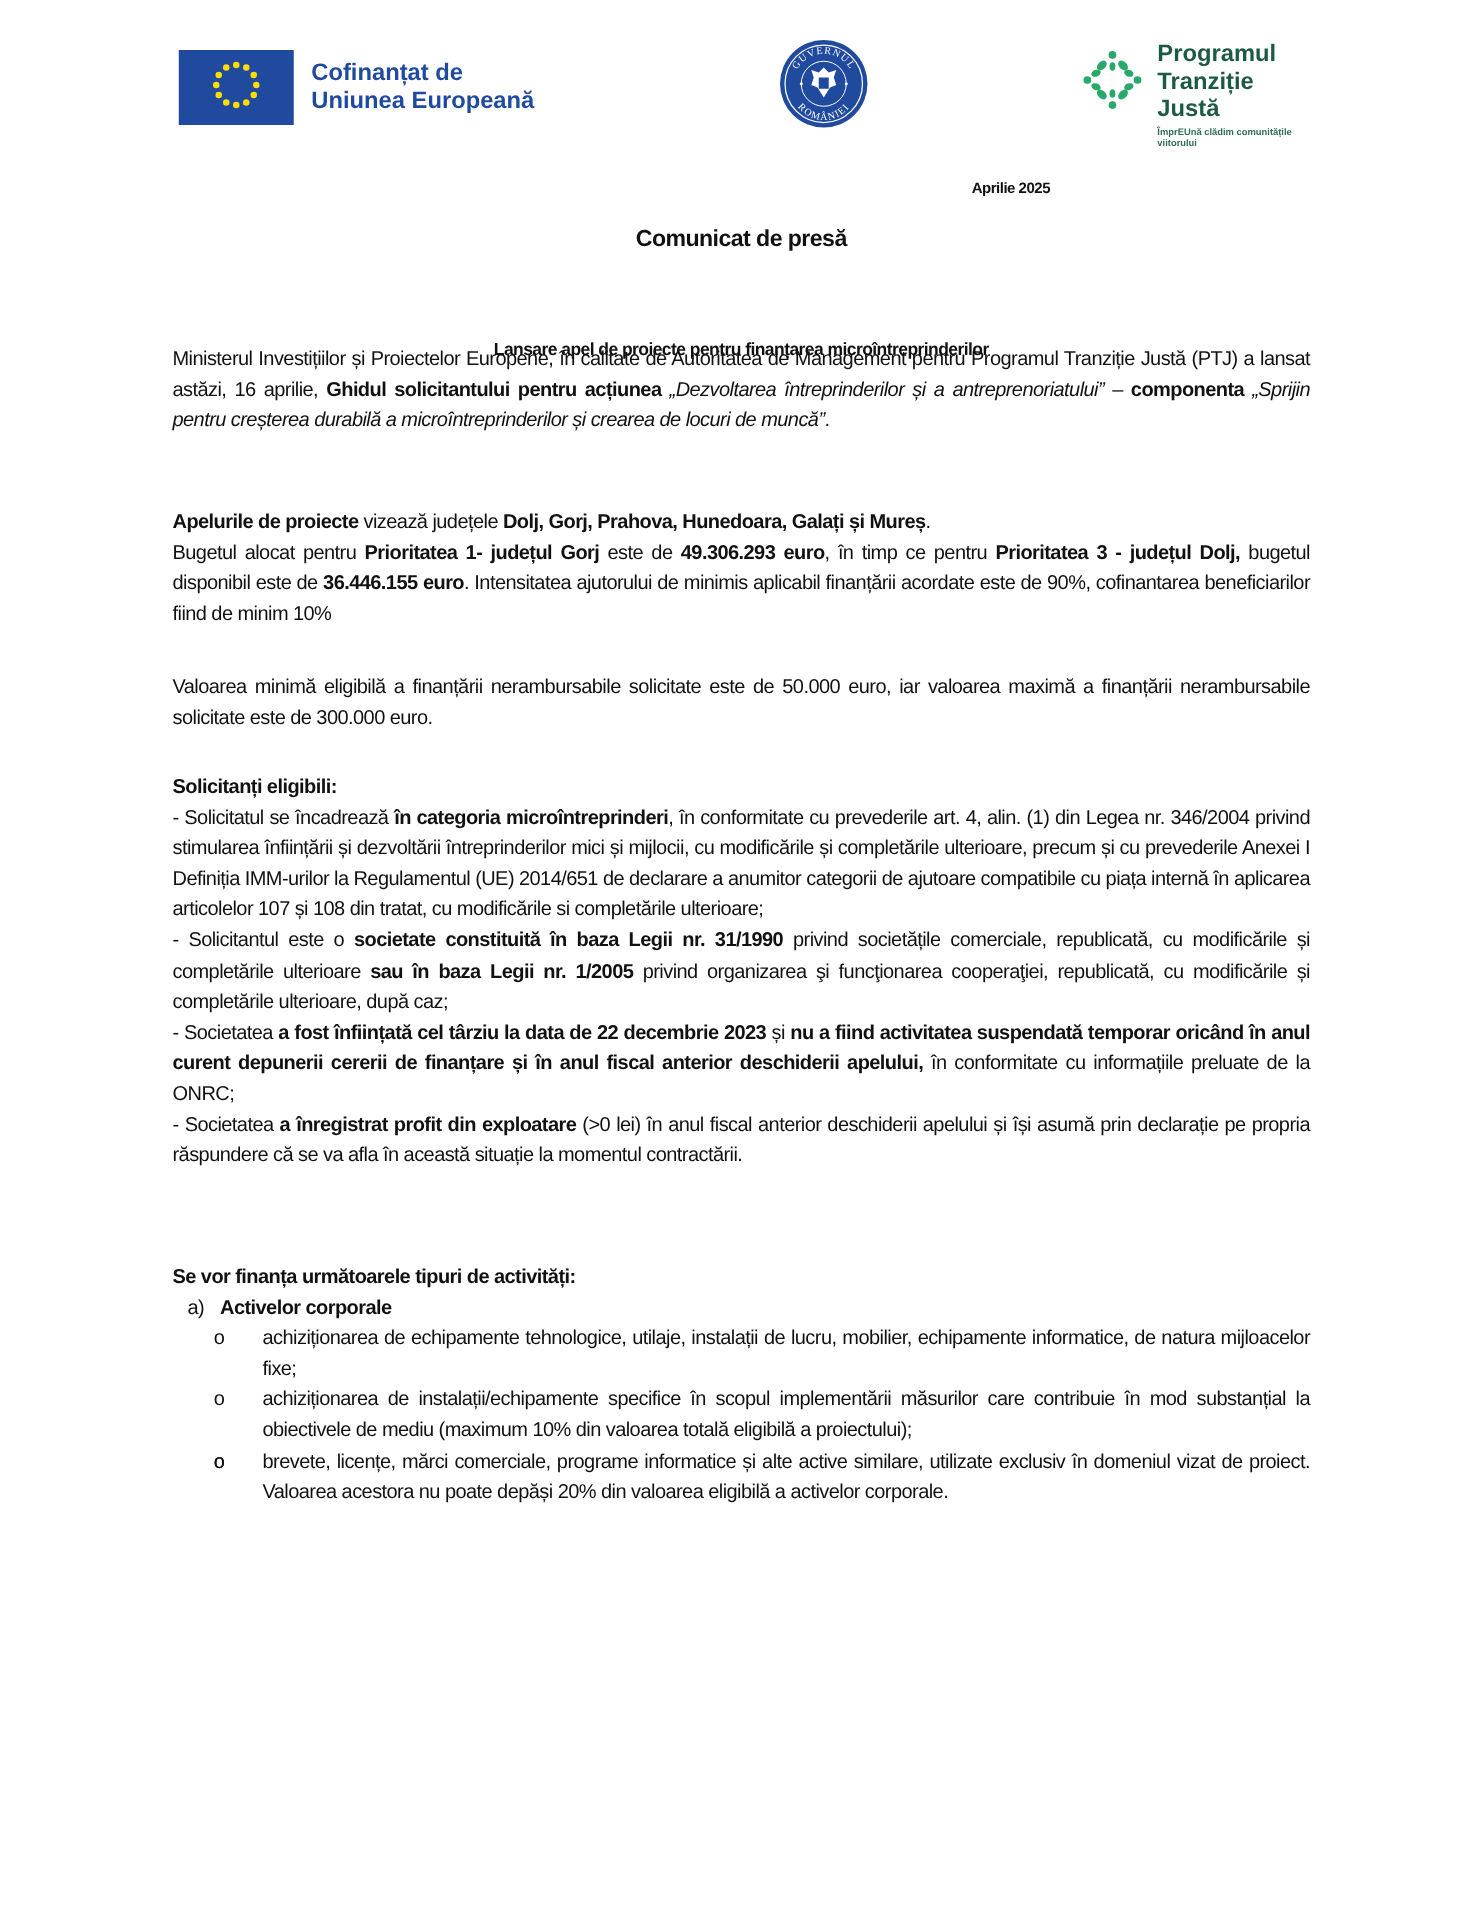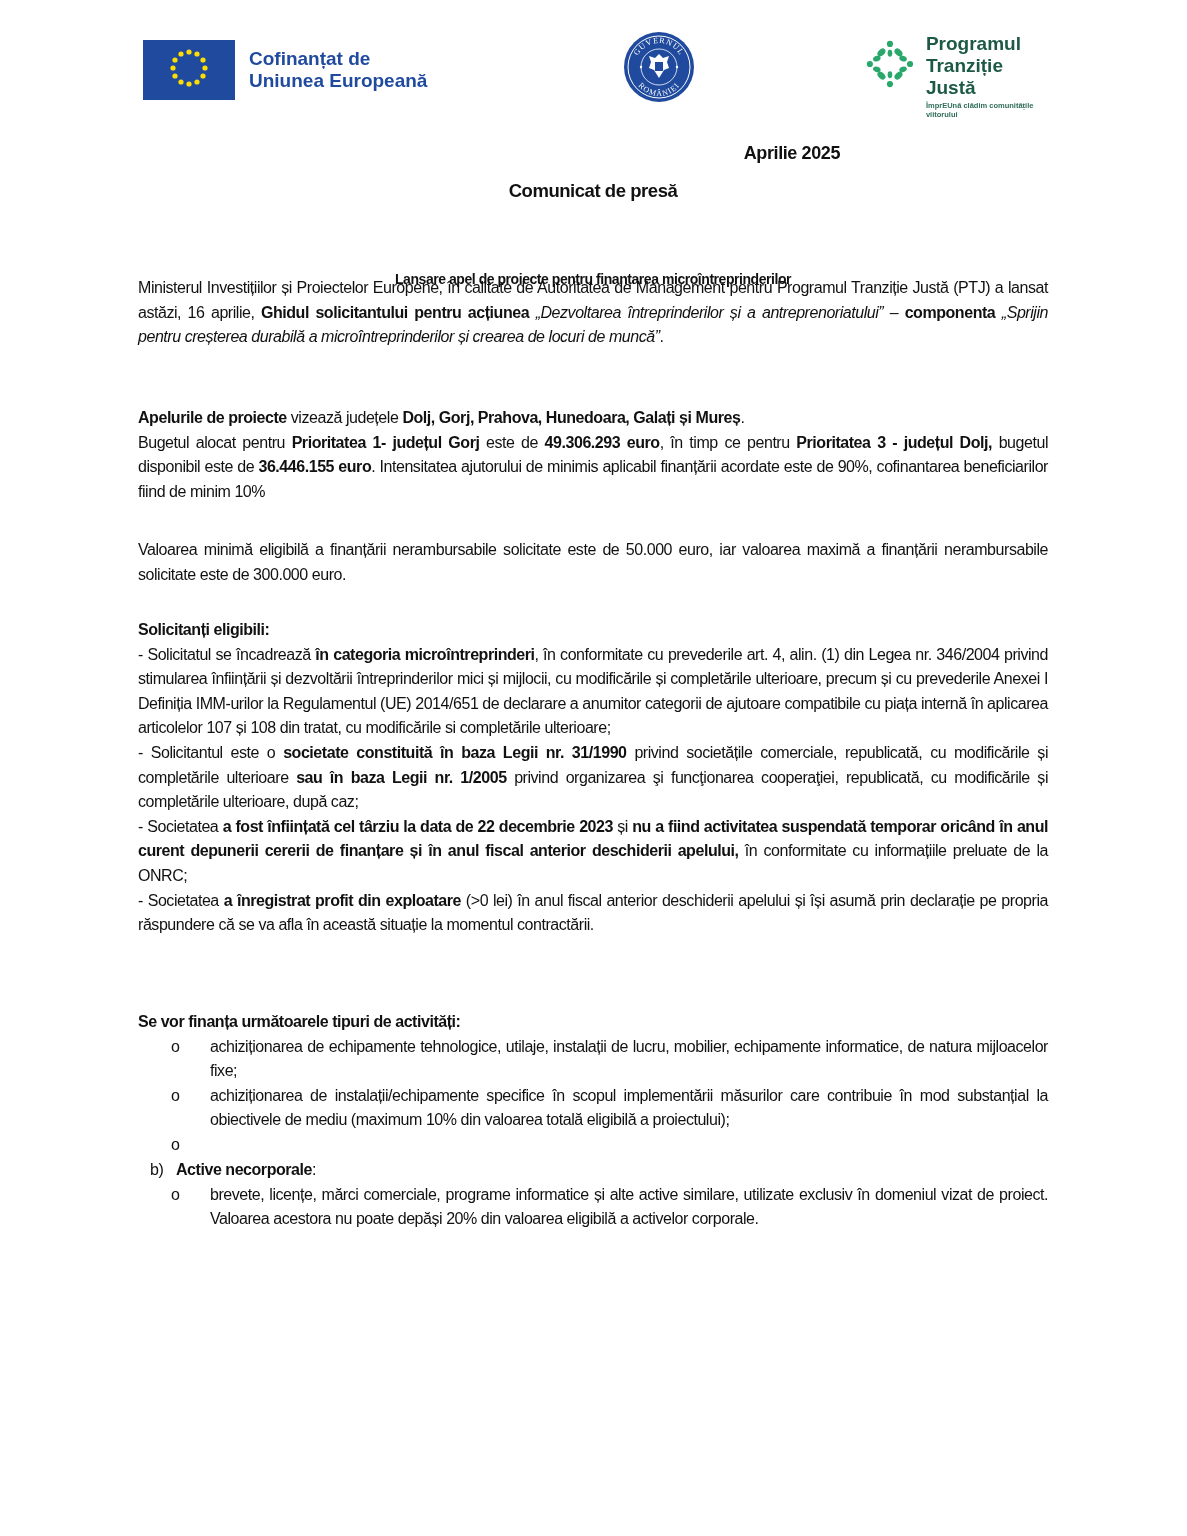--- a/index.html
+++ b/index.html
@@ -16,21 +16,21 @@
   .gov-logo { position: absolute; left: 622px; top: 30px; width: 74px; height: 74px; }
   .ptj-logo { position: absolute; left: 866px; top: 33px; display: flex; align-items: flex-start; }
   .ptj-text { margin-left: 12px; font-family: "Liberation Sans", sans-serif; color: #1d5a45; }
   .ptj-title { font-size: 19px; font-weight: bold; line-height: 22px; }
   .ptj-sub { font-size: 7.5px; color: #2f6d57; margin-top: 2px; font-weight: bold; }
 
   
   .text { position: absolute; left: 138px; width: 910px; font-size: 16px; line-height: 24.6px;
           letter-spacing: -0.45px; transform-origin: left top; }
   .justify { text-align: justify; text-align-last: left; }
-  .date { position: absolute; right: 139px; top: 143px; font-weight: bold; font-size: 18px; letter-spacing: -0.4px; }
+  .date { position: absolute; right: 139px; top: 143px; font-weight: bold; font-size: 12px; letter-spacing: -0.4px; }
   .center { text-align: center; font-weight: bold; }
   b { font-weight: bold; }
   i { font-style: italic; }
   .bullet-row { position: relative; padding-left: 72px; }
   .bullet-mark { position: absolute; left: 33px; top: 0; }
   .sub-head { padding-left: 12px; }
   .sub-head .lbl { display: inline-block; width: 26px; }
 </style>
 </head>
 <body>
@@ -142,34 +142,34 @@
       <span>-   Societatea </span><b>a fost înființată cel târziu la data de 22 decembrie 2023</b><span> și </span><b>nu a fiind activitatea suspendată temporar oricând în anul curent depunerii cererii de finanțare și în anul fiscal anterior deschiderii apelului,</b><span> în conformitate cu informațiile preluate de la ONRC;</span>
     </div>
     <div>
       <span>-  Societatea </span><b>a înregistrat profit din exploatare</b><span> (&gt;0 lei) în anul fiscal anterior deschiderii apelului și își asumă prin declarație pe propria răspundere că se va afla în această situație la momentul contractării.</span>
     </div>
   </div>
 
   <div class="text" style="top:1010px;">
     <div><b>Se vor finanța următoarele tipuri de activități:</b></div>
 
+    <div class="sub-head">
+      <span class="lbl">a)</span><b>Activelor corporale</b><span></span>
+    </div>
     <div class="bullet-row justify">
       <span class="bullet-mark">o</span>
       <span>achiziționarea de echipamente tehnologice, utilaje, instalații de lucru, mobilier, echipamente informatice, de natura mijloacelor fixe;</span>
     </div>
     <div class="bullet-row justify">
       <span class="bullet-mark">o</span>
       <span>achiziționarea de instalații/echipamente specifice în scopul implementării măsurilor  care contribuie în mod substanțial la obiectivele de mediu (maximum 10% din valoarea totală eligibilă a proiectului);</span>
     </div>
     <div class="bullet-row justify">
       <span class="bullet-mark">o</span>
     </div>
 
-    <div class="sub-head" style="margin-top:25px;">
-      <span class="lbl">b)</span><b>Active necorporale</b><span>:</span>
-    </div>
     <div class="bullet-row justify">
       <span class="bullet-mark">o</span>
       <span>brevete, licențe, mărci comerciale, programe informatice și alte active similare, utilizate exclusiv în domeniul vizat de proiect. Valoarea acestora nu poate depăși 20% din valoarea eligibilă a activelor corporale.</span>
     </div>
   </div>
 
 </div>
 
 </body></html>

